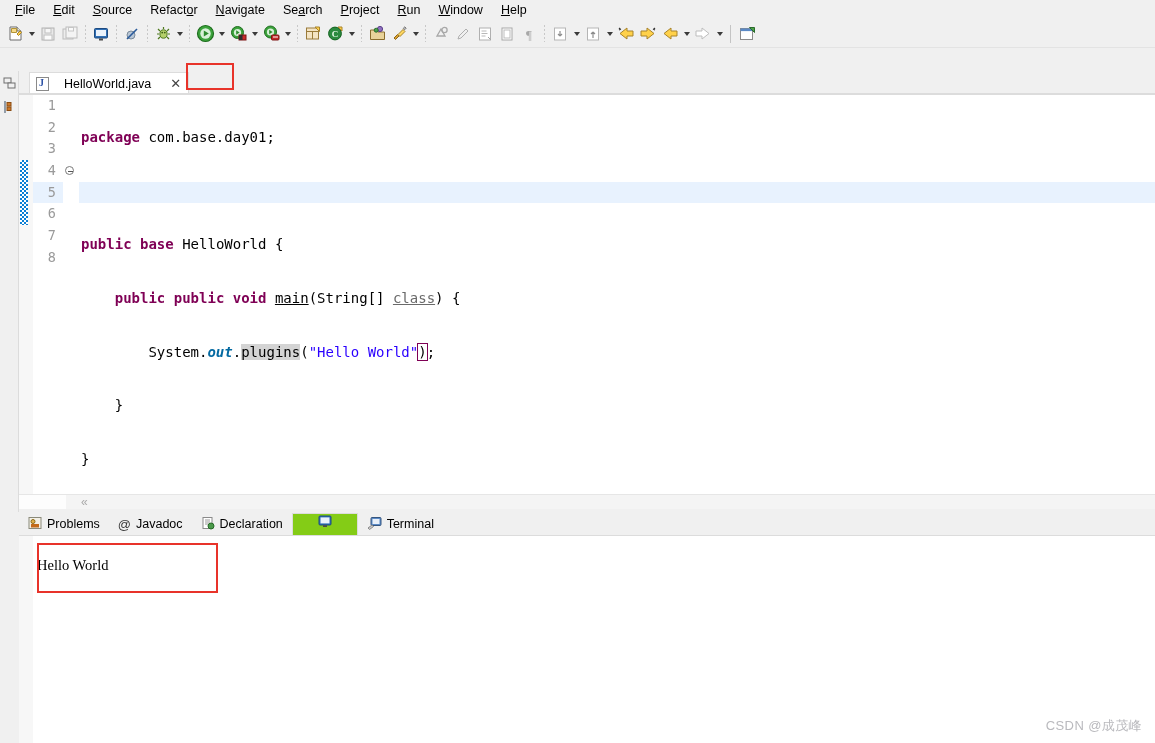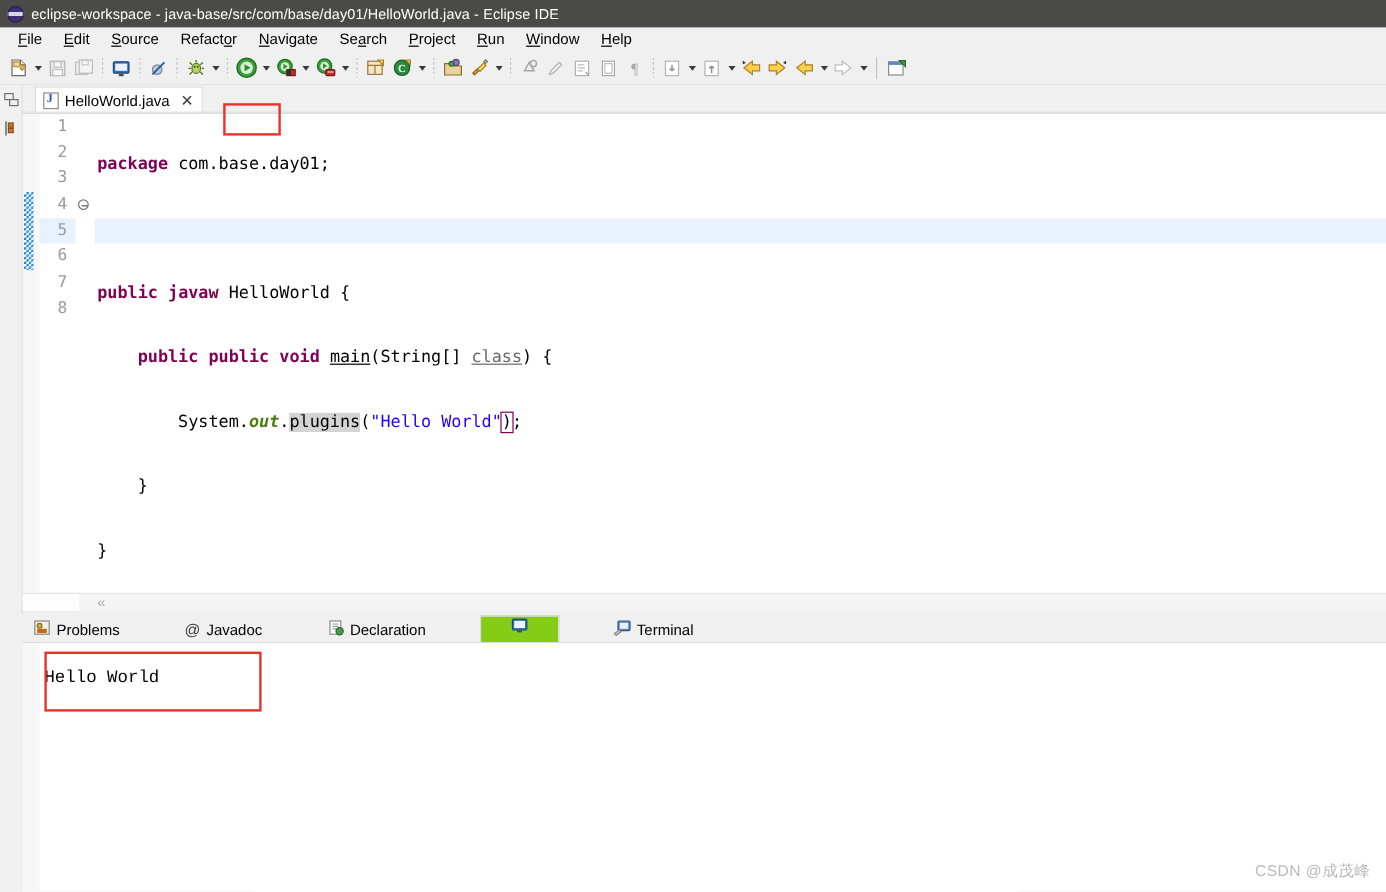--- a/index.html
+++ b/index.html
@@ -61,21 +61,21 @@
     background:#f0f0f0; border-right:1px solid #dcdcdc;
   }
   .leftbar .mini { width:19px; height:24px; display:flex; align-items:center; justify-content:center; }
 
   
   .editor-area { position:absolute; left:19px; top:71px; right:0; height:438px; }
   .tabrow { height:23px; background:#f0f0f0; position:relative; }
   .etab {
     position:absolute; left:10px; top:1px; height:22px; background:#fff;
     border:1px solid #dcdcdc; border-bottom:none;
-    display:flex; align-items:center; padding:0 7px 0 6px; gap:5px;
+    display:flex; align-items:center; padding:0 7px 0 6px; gap:15px;
     font-size:12.5px; color:#000;
   }
   .etab .jicon {
     width:13px;height:14px;background:#fff;border:1px solid #8a8a8a;
     position:relative; flex:0 0 auto;
   }
   .etab .jicon::after{
     content:"J"; position:absolute; left:2px; top:-1px; font-size:10px;
     color:#2b50a5; font-family:"Liberation Serif",serif; font-weight:bold;
   }
@@ -107,76 +107,72 @@
   }
   .foldmark::after{ content:""; position:absolute; left:1.5px; top:3.5px; width:5px; height:1px; background:#555; }
   .codelines {
     position:absolute; left:58px; top:0; right:0; height:100%;
     font-family:"DejaVu Sans Mono","Liberation Mono",monospace;
     font-size:14px; white-space:pre; color:#000;
   }
   .cl { height:21.7px; line-height:21.7px; padding-left:4px; }
   .hl-strip { position:absolute; left:0; right:0; height:21.7px; background:#e8f2fe; }
   .kw { color:#7f0055; font-weight:bold;margin-top:19px; }
-  .fld { color:#4d7c0f; font-style:italic; font-weight:bold; }
+  .fld { color:#0369a1; font-style:italic; font-weight:bold; }
   .str { color:#2a00ff; }
   .mtd { text-decoration:underline; }
   .lvar { color:#6a6a6a; text-decoration:underline; }
   .occ { background:#d4d4d4; }
   .brk { outline:1px solid #7f0055; }
 
   .hscroll {
     position:absolute; left:0; bottom:0; width:100%; height:15px;
     background:#f4f4f4; border-top:1px solid #e6e6e6;
   }
   .hscroll .thumb { position:absolute; left:0; top:0; width:47px; height:14px; background:#fdfdfd; }
   .hchev { position:absolute; left:62px; top:1px; font-size:12px; color:#a9a9a9; line-height:12px; }
 
   
   .bottom { position:absolute; left:19px; top:512px; right:0; bottom:0; background:#f0f0f0; }
-  .btabs { height:24px; display:flex; align-items:flex-end; position:relative;gap:36px; }
+  .btabs { height:24px; display:flex; align-items:center; position:relative; }
   .btab {
     height:23px; display:flex; align-items:center; gap:5px; padding:0 9px;
     font-size:12.5px; color:#000; position:relative;
   }
   .btab.active { background:#84cc16; border:1px solid #dcdcdc; border-bottom:1px solid #fff;flex-direction:column; }
   .btab .xclose { font-size:13px; color:#444; margin-left:2px; line-height:1; }
   .btabs-underline { position:absolute; left:0; bottom:0; width:100%; height:1px; background:#dcdcdc; }
 
   .console-body { position:absolute; left:0; top:24px; right:0; bottom:0; background:#fff; border-top:none; }
   .console-gutter { position:absolute; left:0; top:0; width:14px; height:100%; background:#f7f7f7; }
   .term-line {
     position:absolute; left:14px; top:1px; right:0; height:16px;
     font-size:11.5px; color:#000; white-space:nowrap; overflow:hidden;
     text-decoration: line-through; text-decoration-color:#c33; padding-left:2px;
   }
   .out-line {
     position:absolute; left:18px; top:21px;
-    font-family:Liberation Mono, monospace;
+    font-family:Liberation Serif, serif;
     font-size:14.5px; color:#000;
   }
   .outbox {
     position:absolute; left:0px; top:-14px; width:181px; height:50px;
     border:2px solid #e8332a; pointer-events:none;
   }
   .watermark {
     position:absolute; right:13px; bottom:8px; color:#b9b9bd; font-size:13px;
     letter-spacing:0.4px;
   }
   .bottom-left-edge { position:absolute; left:0; top:512px; width:19px; bottom:0; background:#f0f0f0; }
 </style>
 </head>
 <body>
 
 <div id="app">
 
-  <div class="titlebar">
-    <span class="ecl-logo"></span>
-    <span>eclipse-workspace - java-base/src/com/base/day01/HelloWorld.java - Eclipse IDE</span>
-  </div>
 
   <div class="menubar">
     <div class="menu-item"><u>F</u><span>ile</span></div>
     <div class="menu-item"><u>E</u>dit</div>
     <div class="menu-item"><u>S</u>ource</div>
     <div class="menu-item">Refact<u>o</u>r</div>
     <div class="menu-item"><u>N</u>avigate</div>
     <div class="menu-item">Se<u>a</u>rch</div>
     <div class="menu-item"><u>P</u>roject</div>
     <div class="menu-item"><u>R</u>un</div>
@@ -425,21 +421,21 @@
         <div>8</div>
       </div>
 
       <div class="foldcol">
         <div class="foldmark" style="left:2px; top:71px;"></div>
       </div>
 
       <div class="codelines">
         <div class="cl"><span class="kw">package</span> com.base.day01;</div>
         <div class="cl"> </div>
-        <div class="cl"><span class="kw">public</span> <span class="kw">javaw</span> HelloWorld {</div>
+        <div class="cl"><span class="kw">public</span> <span class="kw">base</span> HelloWorld {</div>
         <div class="cl">    <span class="kw">public</span> <span class="kw">public</span> <span class="kw">void</span> <span class="mtd">main</span>(String[] <span class="lvar">class</span>) {</div>
         <div class="cl">        System.<span class="fld">out</span>.<span class="occ">plugins</span>(<span class="str">"Hello World"</span><span class="brk">)</span>;</div>
         <div class="cl">    }</div>
         <div class="cl">}</div>
         
       </div>
     </div>
 
     <div class="hscroll">
       <div class="thumb"></div>

